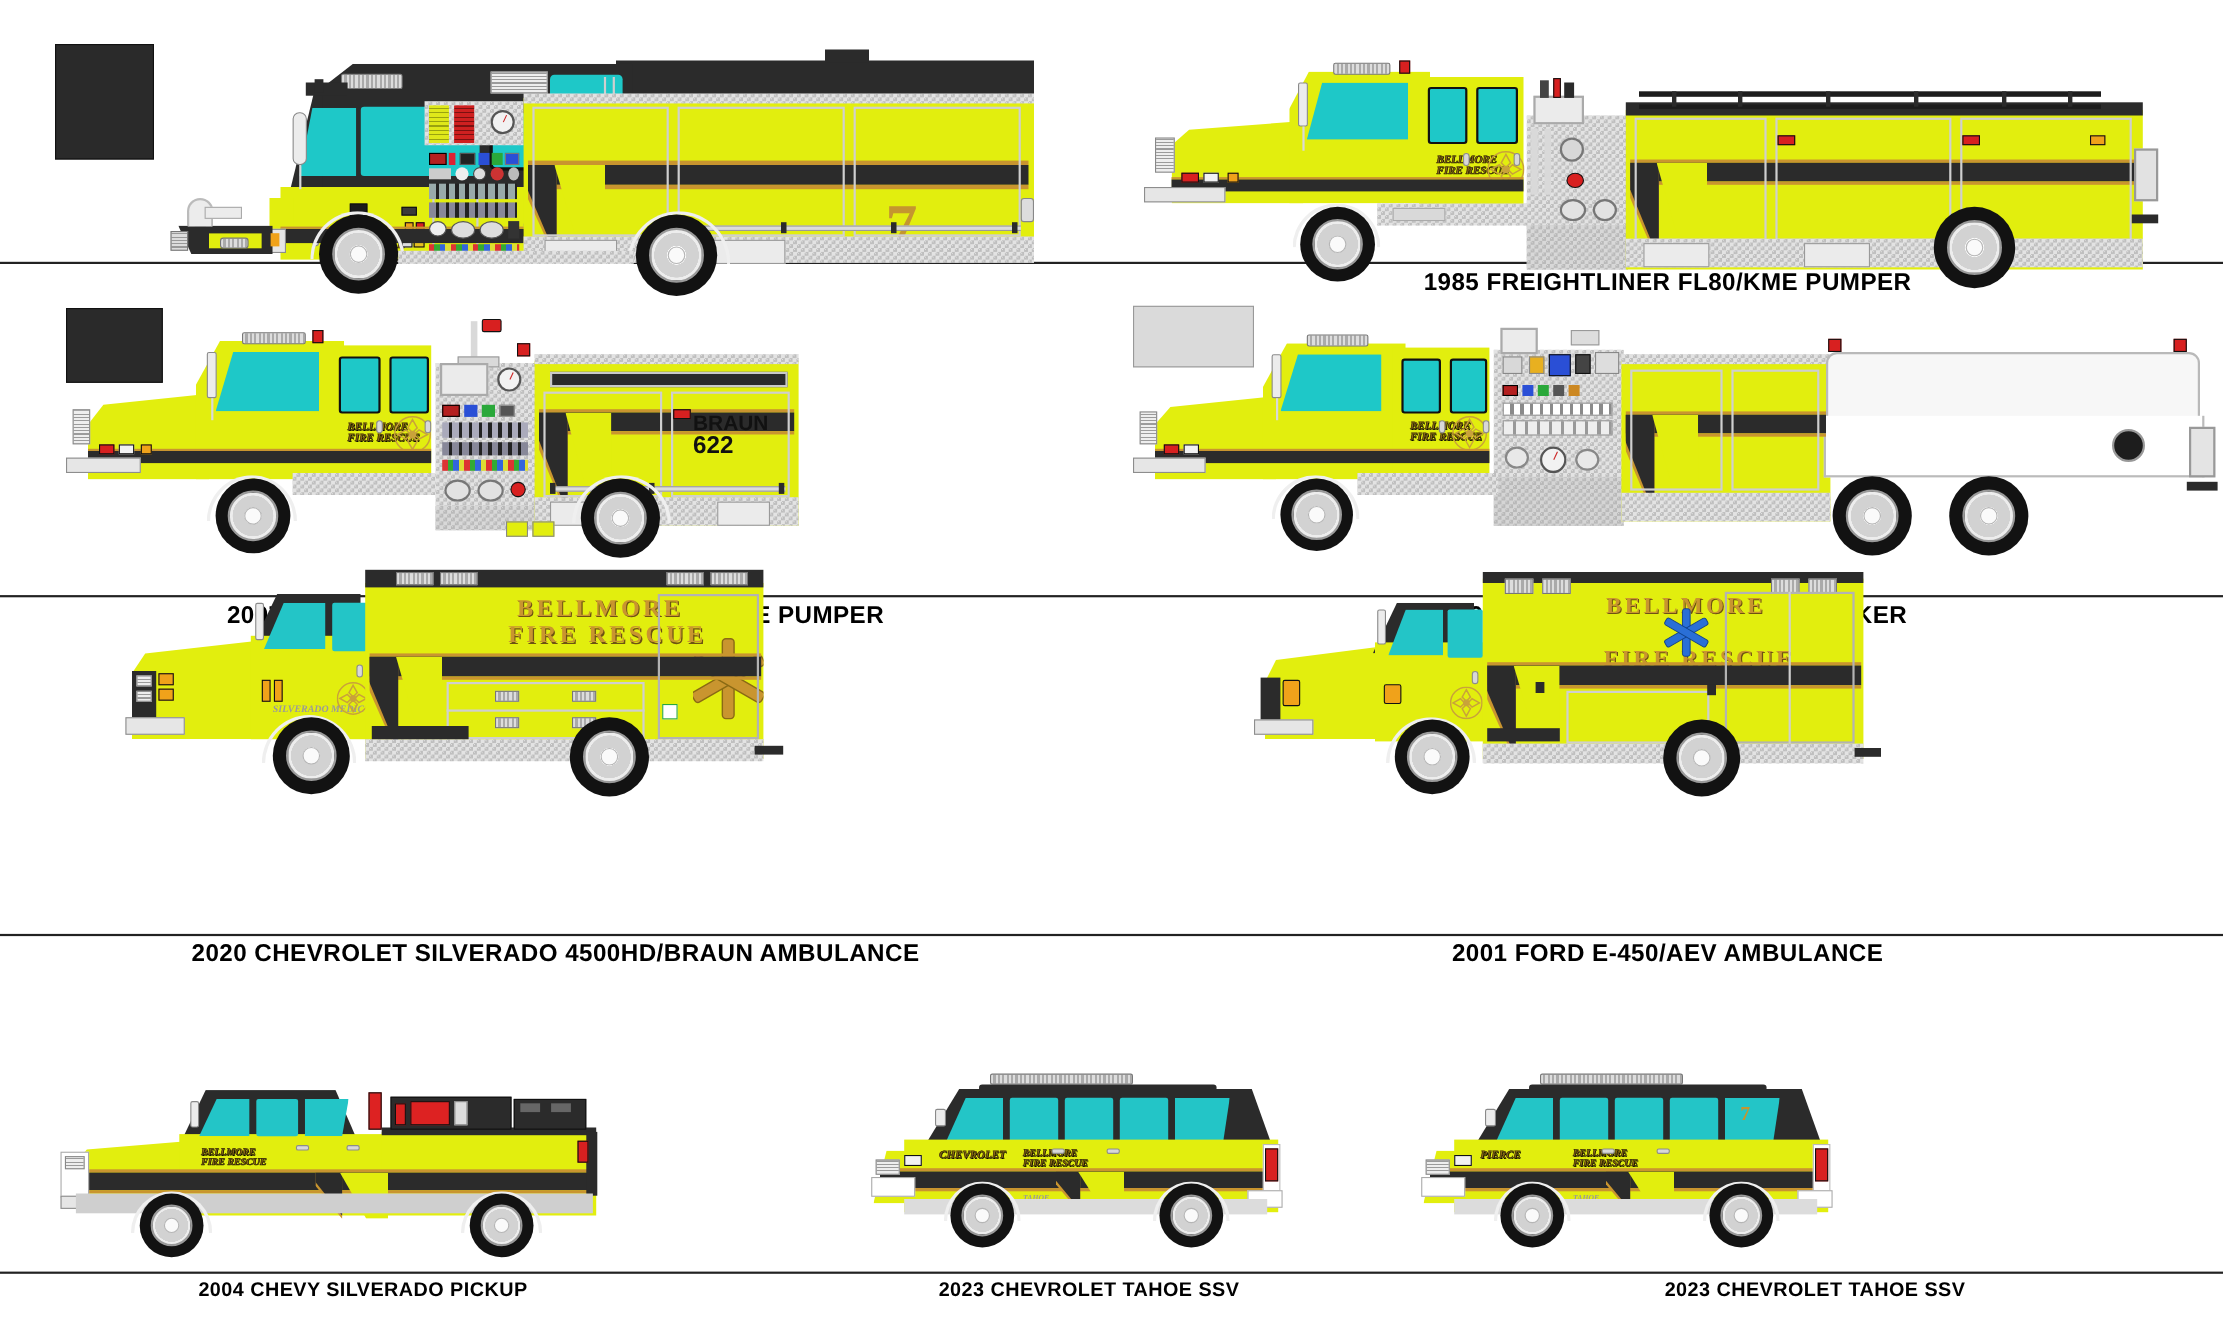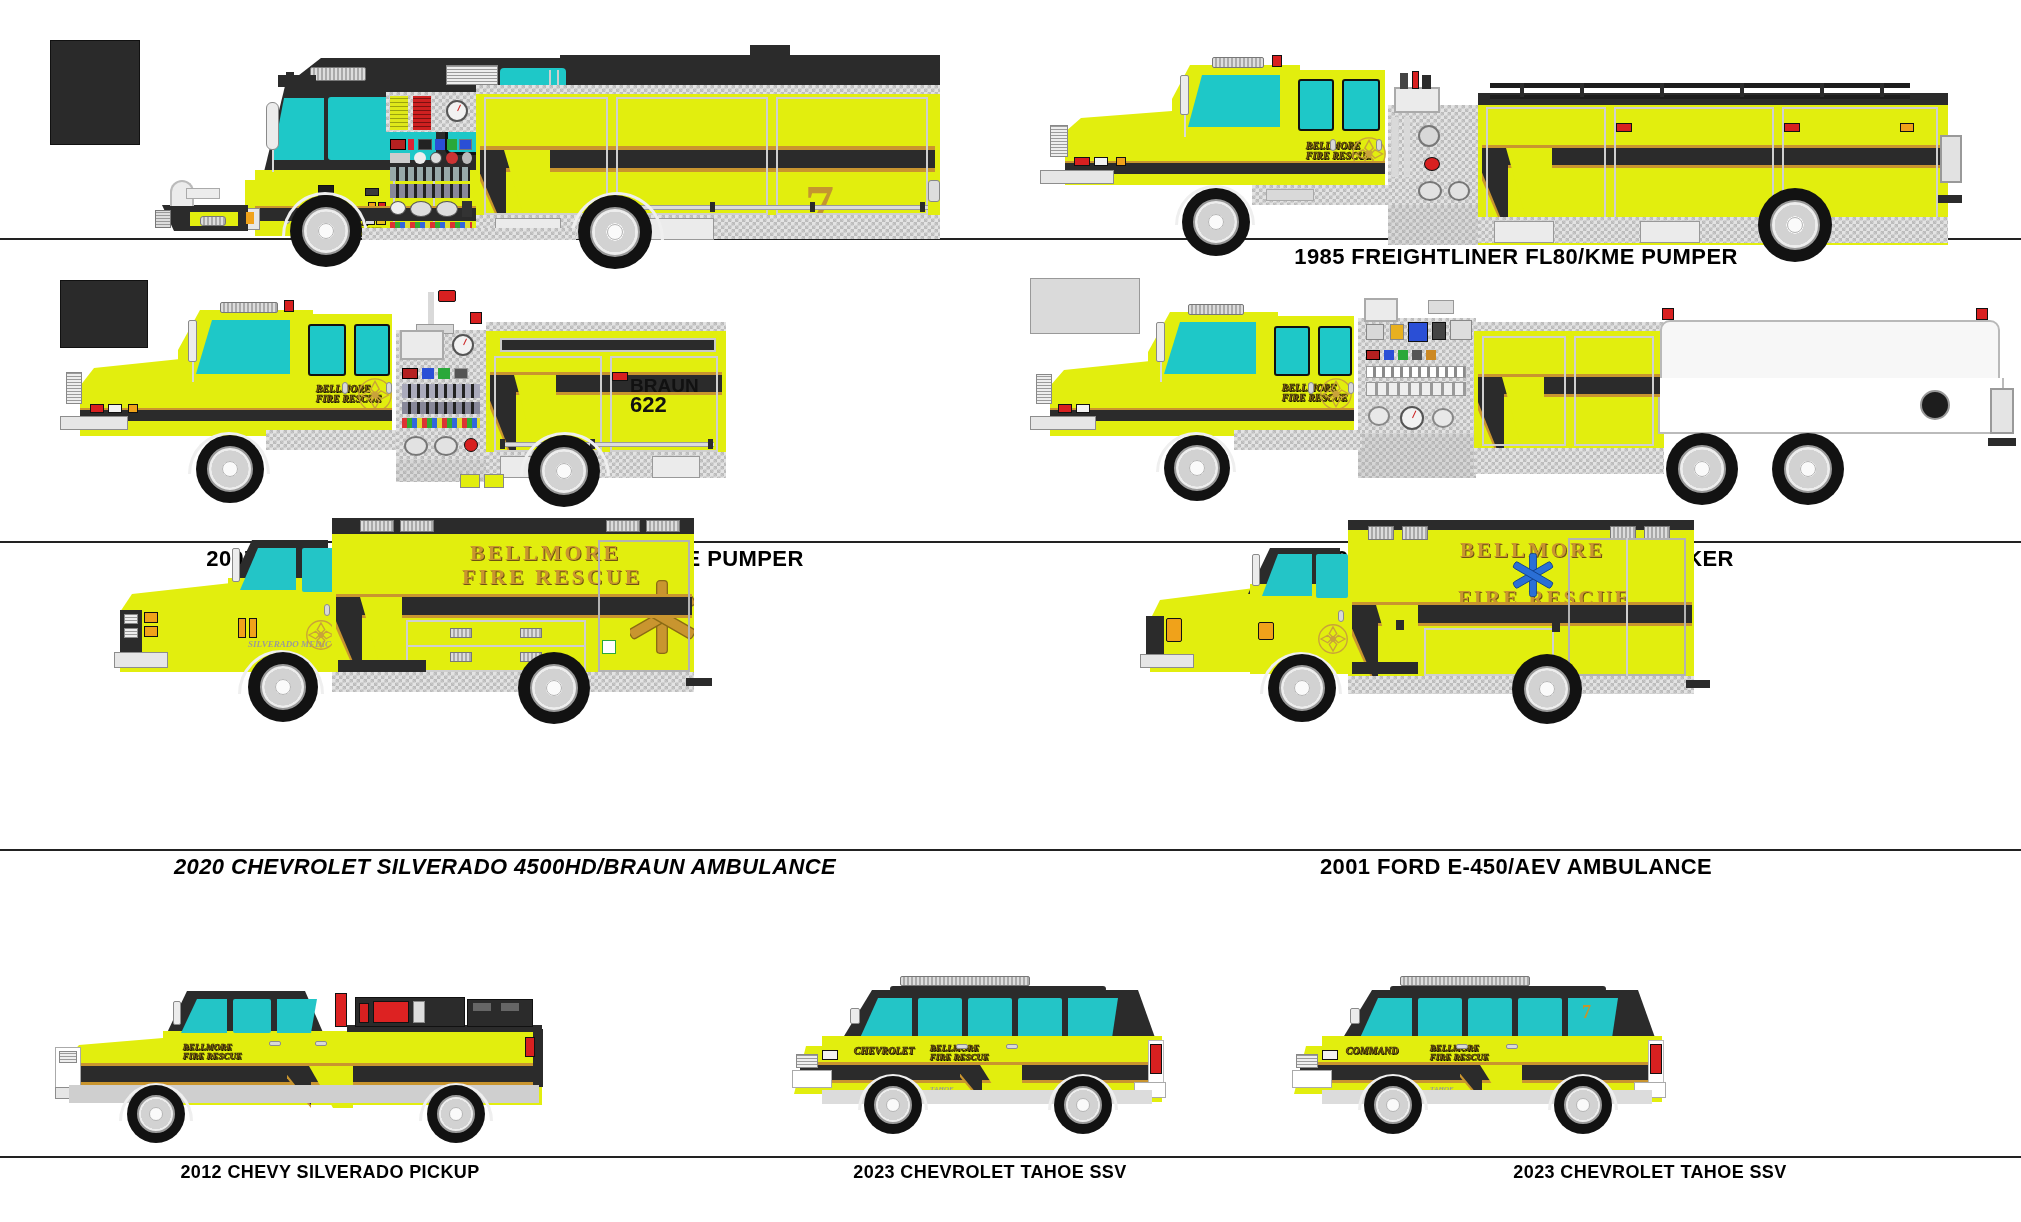--- a/index.html
+++ b/index.html
@@ -694,21 +694,21 @@
     <div class="fender" style="left:128px; top:150px; width:86px; height:44px;"></div>
     <div class="tire" style="left:138px; top:152px; width:70px; height:70px;"></div>
     <div class="rim" style="left:150px; top:164px; width:46px; height:46px;"></div>
     <div class="hub" style="left:165px; top:179px; width:16px; height:16px;"></div>
 
     <div class="tire" style="left:408px; top:152px; width:72px; height:72px;"></div>
     <div class="rim" style="left:420px; top:164px; width:48px; height:48px;"></div>
     <div class="hub" style="left:436px; top:180px; width:16px; height:16px;"></div>
   </div>
 
-  <div class="caption cap-lg" style="left:0px; top:854px; width:1010px;font-style:italic;">2020 CHEVROLET SILVERADO 4500HD/BRAUN AMBULANCE</div>
+  <div class="caption cap-lg" style="left:0px; top:854px; width:1010px;">2020 CHEVROLET SILVERADO 4500HD/BRAUN AMBULANCE</div>
 
   <div class="veh" style="left:1140px; top:500px; width:580px; height:210px;">
 
     <div class="px body-yel" style="left:10px; top:86px; width:120px; height:86px;
       clip-path: polygon(0 34px, 10px 14px, 120px 0, 120px 86px, 0 86px);"></div>
     <div class="px blk" style="left:108px; top:48px; width:92px; height:46px;
       clip-path: polygon(22px 0, 92px 0, 92px 46px, 0 46px);"></div>
     <div class="px body-yel" style="left:110px; top:84px; width:102px; height:90px;"></div>
     <div class="px glass2" style="left:122px; top:54px; width:50px; height:42px;
       clip-path: polygon(16px 0, 50px 0, 50px 42px, 0 42px);"></div>
@@ -843,21 +843,21 @@
     <div class="tire" style="left:72px; top:110px; width:58px; height:58px;"></div>
     <div class="rim" style="left:82px; top:120px; width:38px; height:38px;"></div>
     <div class="hub" style="left:94px; top:132px; width:14px; height:14px;"></div>
 
     <div class="fender" style="left:364px; top:108px; width:74px; height:38px;"></div>
     <div class="tire" style="left:372px; top:110px; width:58px; height:58px;"></div>
     <div class="rim" style="left:382px; top:120px; width:38px; height:38px;"></div>
     <div class="hub" style="left:394px; top:132px; width:14px; height:14px;"></div>
   </div>
 
-  <div class="caption cap-sm" style="left:0px; top:1162px; width:660px;">2012 CHEVY SILVERADO PICKUP</div>
+  <div class="caption cap-sm" style="left:0px; top:1162px; width:660px;">2004 CHEVY SILVERADO PICKUP</div>
 
   <div class="veh" style="left:730px; top:970px; width:580px; height:180px;">
 
     <div class="lightbar" style="left:170px; top:6px; width:130px; height:10px; border-radius:2px;"></div>
 
     <div class="px blk" style="left:160px; top:16px; width:216px; height:6px; border-radius:3px;"></div>
 
     <div class="px blk" style="left:108px; top:20px; width:320px; height:56px;
       clip-path: polygon(34px 0, 300px 0, 320px 56px, 0 56px);"></div>
 
@@ -947,21 +947,21 @@
     <div class="stripe-gold" style="left:70px; top:110px; width:358px; height:3px;"></div>
     <div class="px" style="left:230px; top:95px; width:62px; height:38px; overflow:hidden;">
       <div style="position:absolute; left:-10px; top:0; width:0; height:0;
         border-left:32px solid transparent; border-top:38px solid #c9952f;"></div>
       <div style="position:absolute; left:-7px; top:0; width:0; height:0;
         border-left:29px solid transparent; border-top:35px solid #2b2b2b;"></div>
       <div style="position:absolute; left:6px; top:0; width:56px; height:38px; background:#e2ee0e;
         clip-path: polygon(14px 0, 56px 0, 56px 38px, 38px 38px);"></div>
     </div>
 
-    <div class="lettering" style="left:116px; top:76px; font-size:10px;">COMMAND</div>
+    <div class="lettering" style="left:116px; top:76px; font-size:10px;">PIERCE</div>
     <div class="lettering" style="left:200px; top:74px; font-size:9px;">BELLMORE</div>
     <div class="lettering" style="left:200px; top:83px; font-size:9px;">FIRE RESCUE</div>
     <div class="lettering" style="left:200px; top:116px; font-size:7px; color:#999; text-shadow:none; -webkit-text-stroke:0;">TAHOE</div>
 
     <div class="hdl" style="left:226px; top:74px; width:12px; height:5px; border-radius:2px;"></div>
     <div class="hdl" style="left:276px; top:74px; width:12px; height:5px; border-radius:2px;"></div>
 
     <div class="grille" style="left:66px; top:84px; width:22px; height:14px;"></div>
     <div class="px white" style="left:62px; top:100px; width:40px; height:18px; border:1px solid #aaa;"></div>
     <div class="d lt-wht" style="left:92px; top:80px; width:16px; height:10px; border:1px solid #111;"></div>

